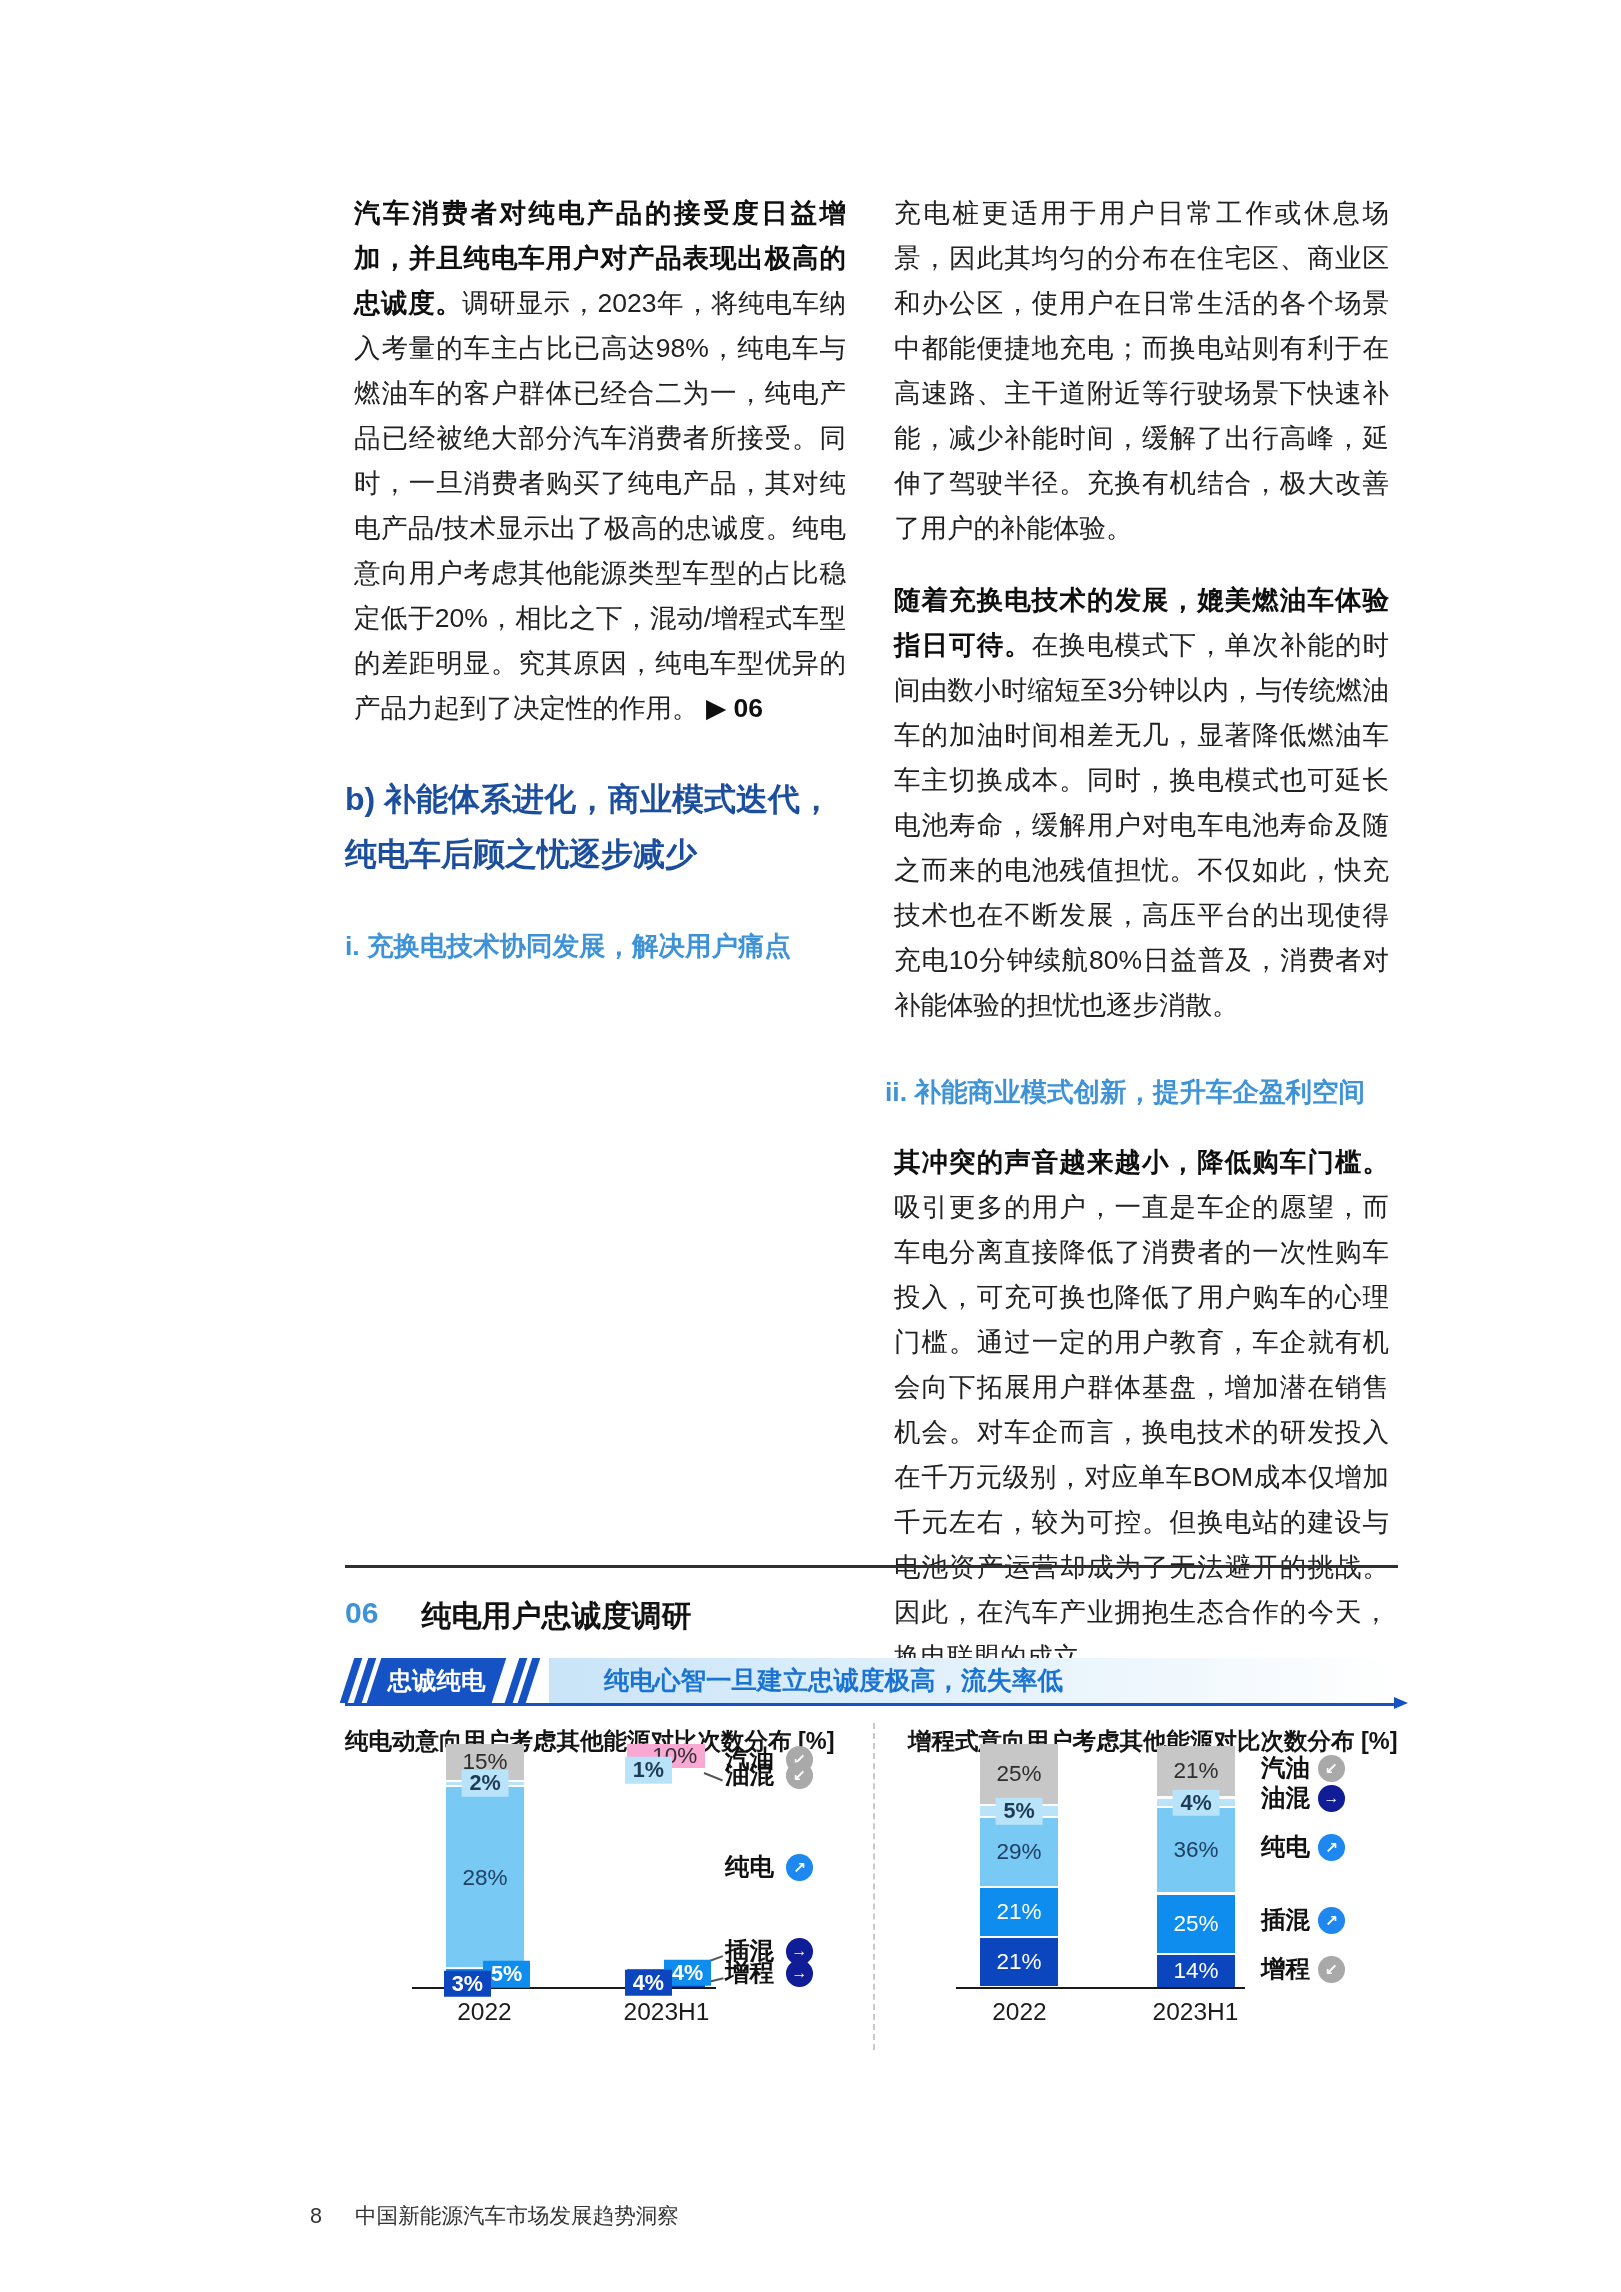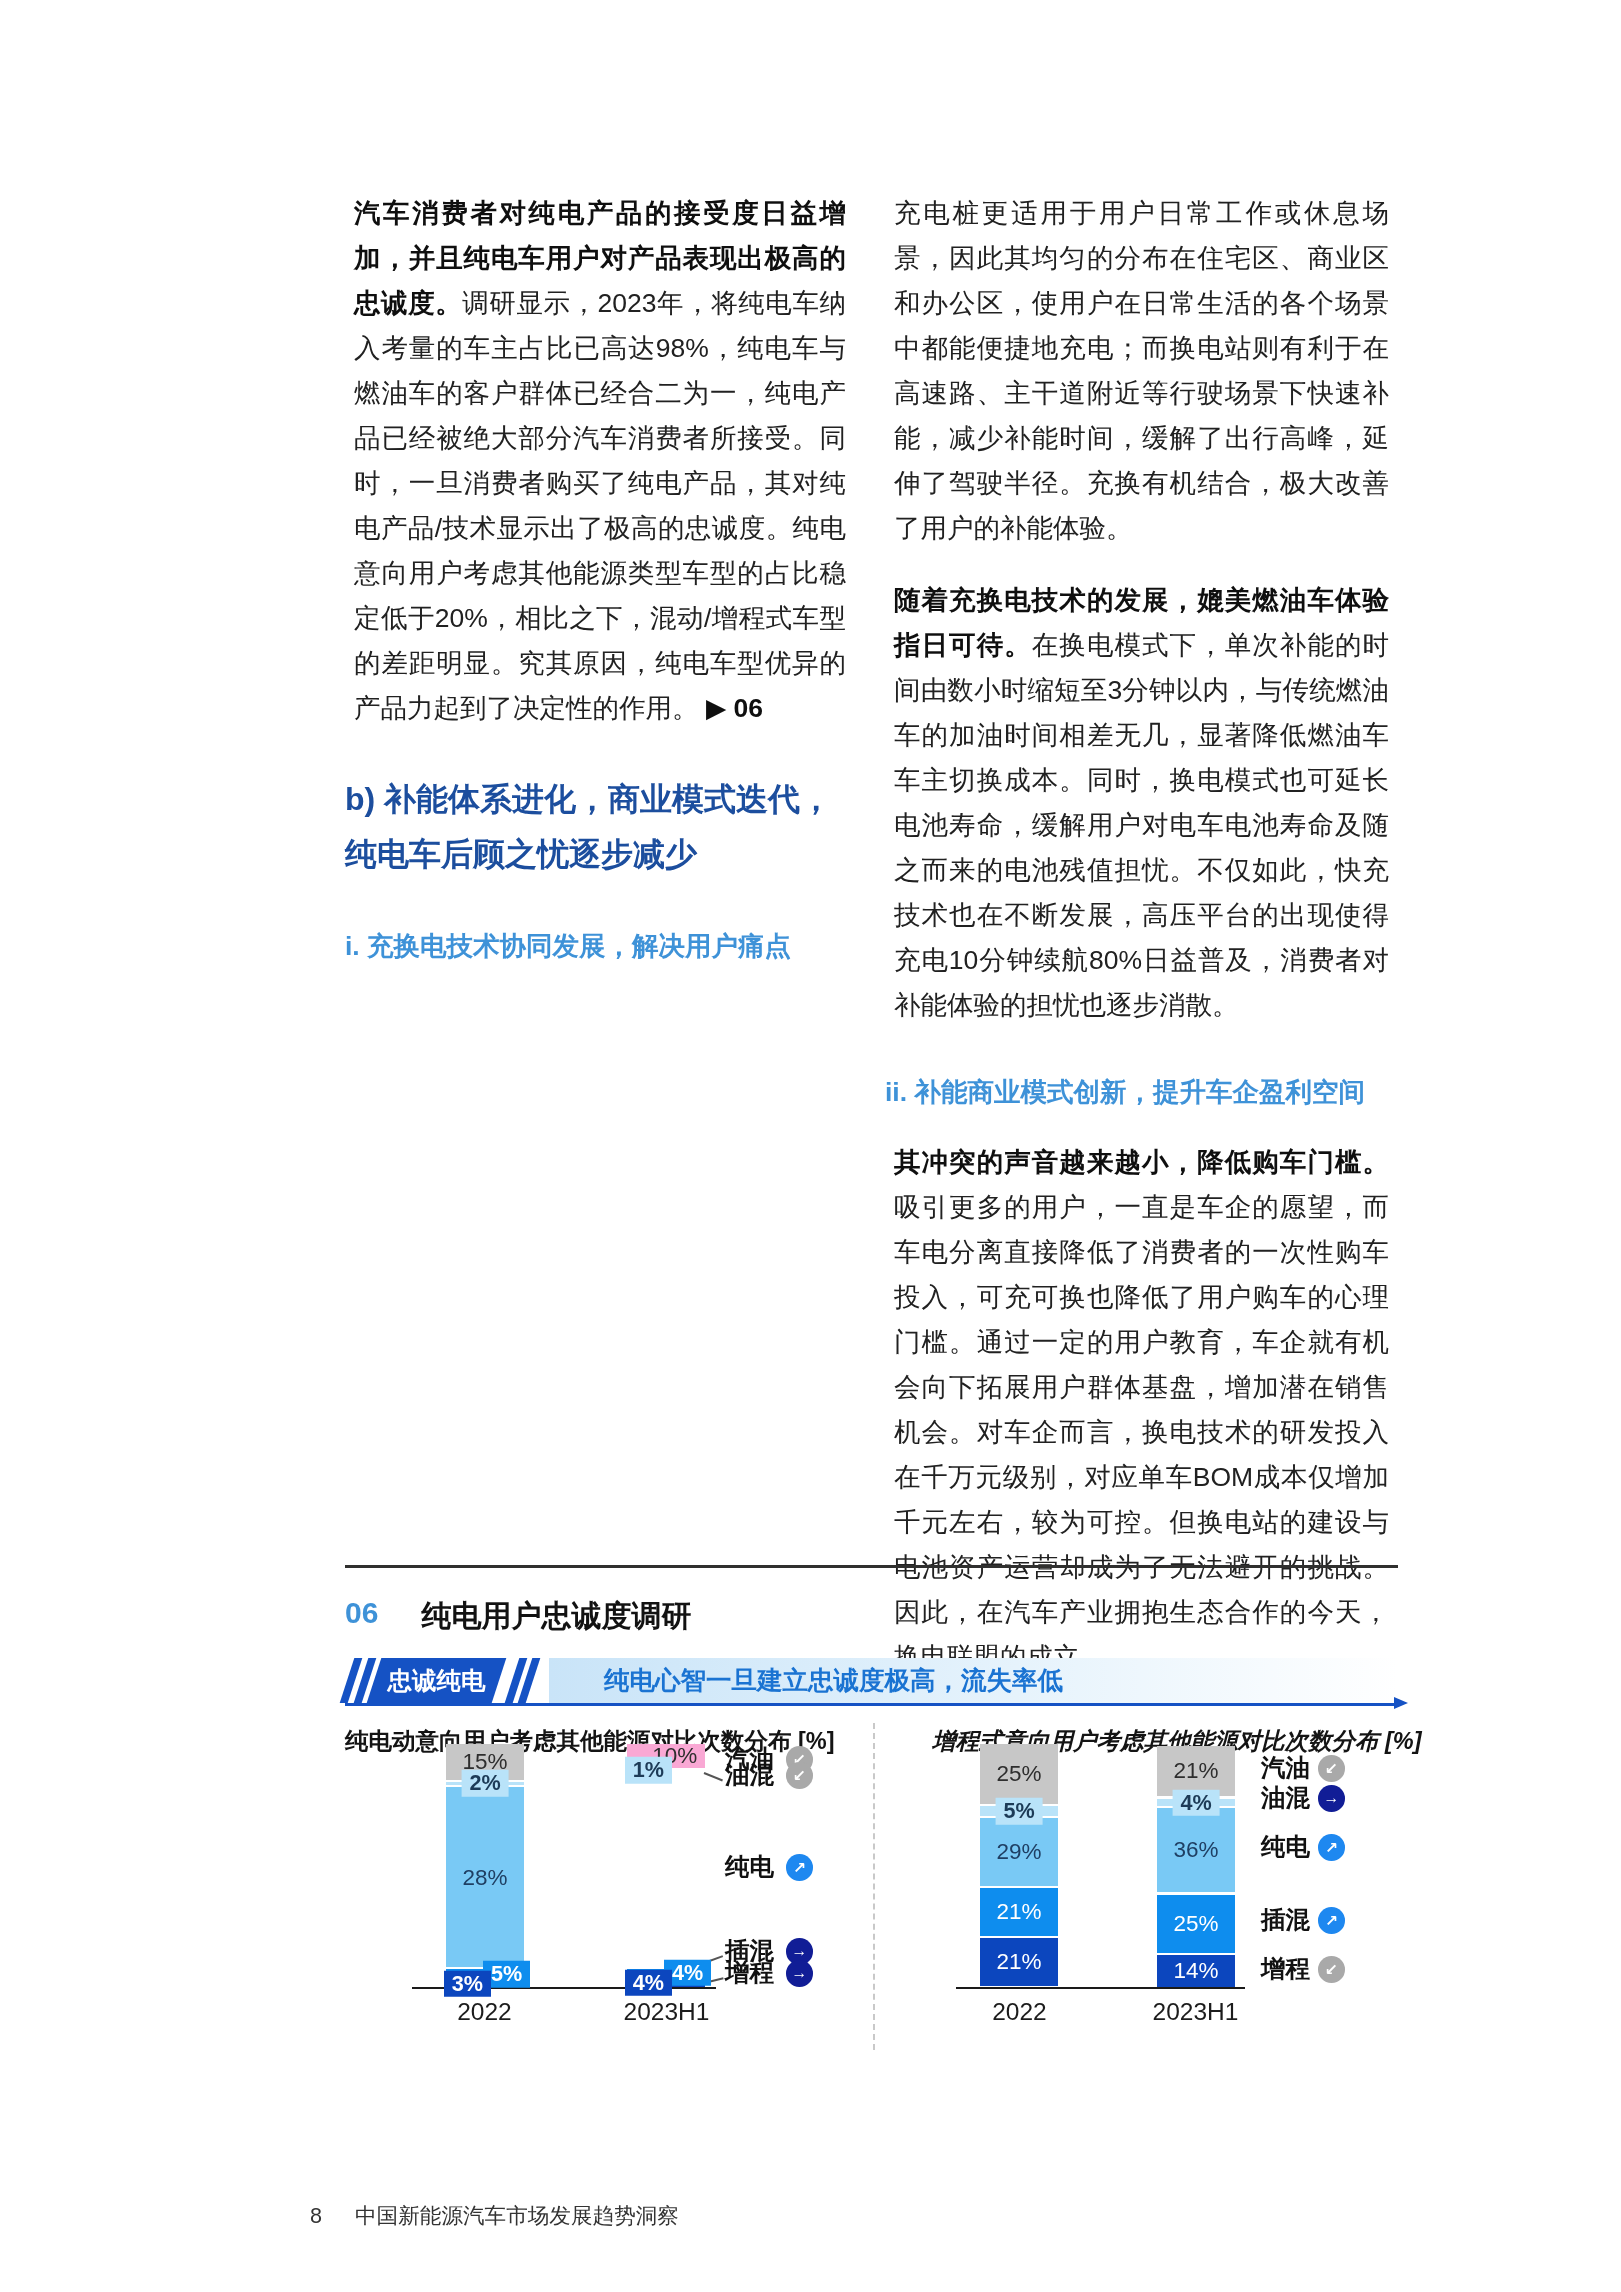--- a/index.html
+++ b/index.html
@@ -33,21 +33,21 @@
   .badge-text{transform:skewX(18deg);color:#fff;font-size:24.5px;font-weight:700;line-height:45px;text-align:center;width:100%;display:block;}
   .band{position:absolute;left:204px;right:0;top:0;bottom:0;
         background:linear-gradient(90deg,#C9E4F8 0%,#E6F3FC 55%,#ffffff 100%);}
   .band-text{padding-left:55px;line-height:45px;color:#1A73D2;font-weight:700;font-size:25.5px;white-space:nowrap;}
   .arrow-line{position:absolute;left:345px;top:1703px;width:1051px;height:2.9px;background:#1552C4;}
   .arrow-head{position:absolute;left:1394px;top:1697px;width:0;height:0;
               border-left:14.7px solid #1552C4;border-top:6.9px solid transparent;border-bottom:6.9px solid transparent;}
 
   .sub{position:absolute;top:1725px;font-size:23.5px;font-weight:700;color:#141414;white-space:nowrap;}
   .sub-left{left:345px;}
-  .sub-right{left:932px;font-style:italic;}
+  .sub-right{left:908px;}
   .divider{position:absolute;left:873px;top:1723px;height:327px;border-left:2px dashed #c9c9c9;}
 
   .chart{position:absolute;top:1715px;width:534px;height:343px;}
   #chart-left{left:345px;}
   #chart-right{left:888px;}
   .axis-line{position:absolute;height:2px;background:#1a1a1a;}
   .seg{position:absolute;box-sizing:border-box;}
   .seg.sep{border-top:2px solid #ffffff;}
   .seg-label{position:absolute;top:50%;transform:translateY(-50%);font-size:22.5px;white-space:nowrap;}
   .seg-label.side-center{left:0;right:0;text-align:center;}

